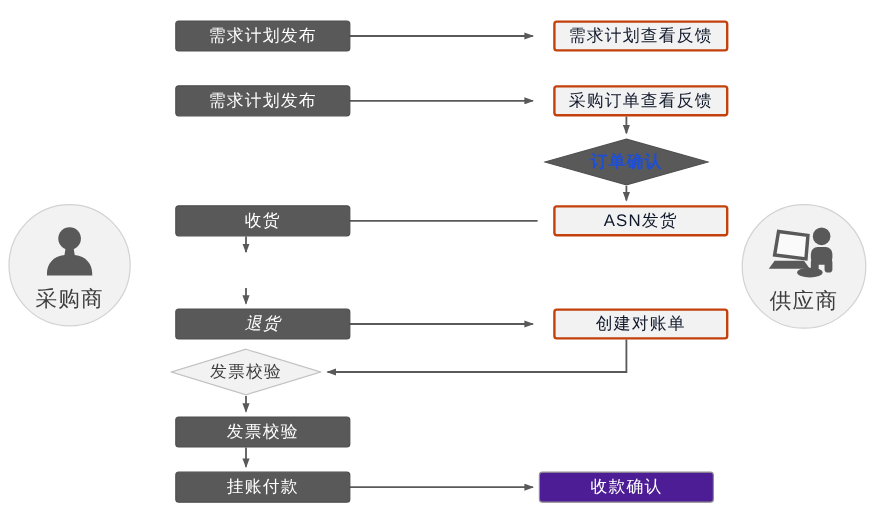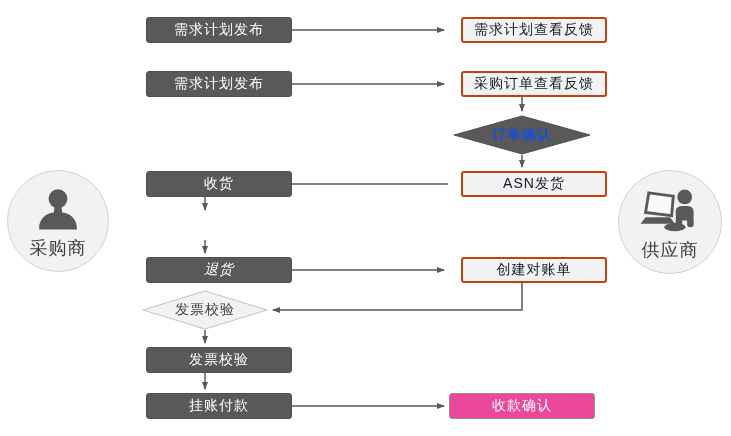--- a/index.html
+++ b/index.html
@@ -38,21 +38,21 @@
     color: #ffffff;
     margin-left: 14px;
   }
   .node.light {
     background: #f2f2f2;
     border: 2px solid #c2410c;
     color: #0f172a;
     margin-left: 12px;
   }
   .node.medium {
-    background: #ec4899;
+    background: #4c1d95;
     border: 1px solid #8f8f8f;
     color: #ffffff;
   }
 
   .diamond {
     position: absolute;
     display: block;
   }
   .diamond svg { position: absolute; left: 0; top: 0; }
   .diamond .dlabel {

